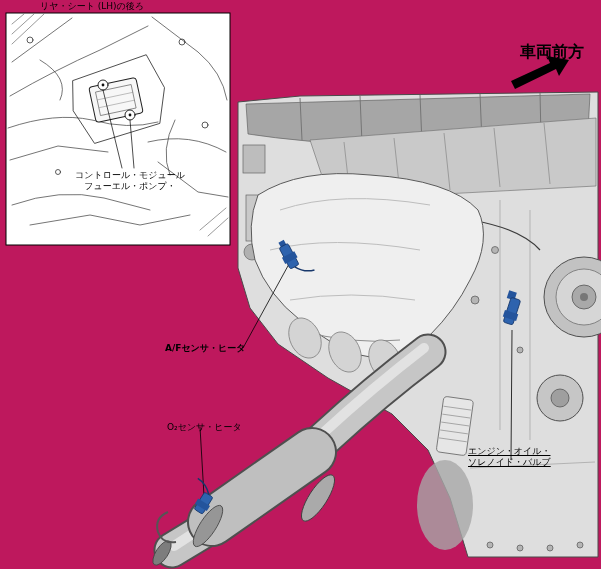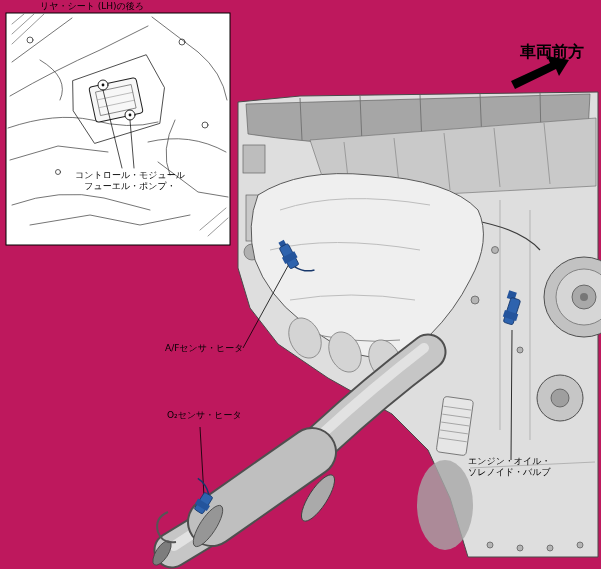--- a/index.html
+++ b/index.html
@@ -4,23 +4,23 @@
 <style>
   * { margin:0; padding:0; box-sizing:border-box; }
   html,body { background:#ffffff; }
   body { font-family:"DejaVu Sans", sans-serif; color:#000; }
   .canvas { position:relative; width:601px; height:569px; background:#be185d; overflow:hidden; }
   .canvas > svg { position:absolute; left:0; top:0; }
   .lbl { position:absolute; font-size:9px; line-height:11px; white-space:nowrap; color:#000; }
   .inset-title   { left:40px;  top:1px; }
   .inset-caption { left:50px;  top:170px; width:160px; text-align:center; white-space:normal; }
   .front-label   { left:520px; top:46px; font-weight:bold; font-size:16px; }
-  .af-label      { left:165px; top:343px; }
-  .o2-label      { left:167px; top:410px; }
-  .oil-label     { left:468px; top:456px; }
+  .af-label      { left:165px; top:343px;font-weight:bold; }
+  .o2-label      { left:167px; top:422px; }
+  .oil-label     { left:468px; top:446px;text-decoration:underline; }
 </style>
 </head>
 <body>
 
 <div class="canvas">
 
   <svg width="601" height="569" viewBox="0 0 601 569">
 
     <g>
 

